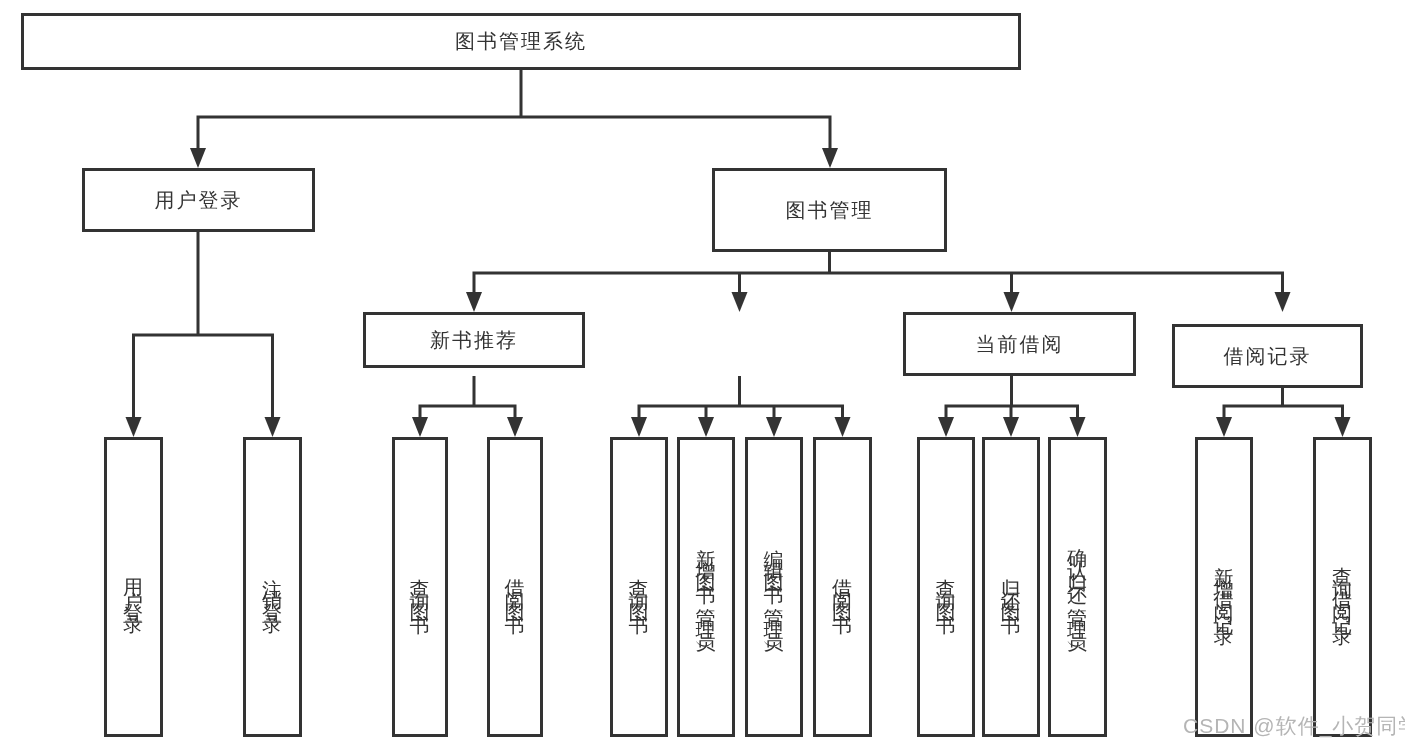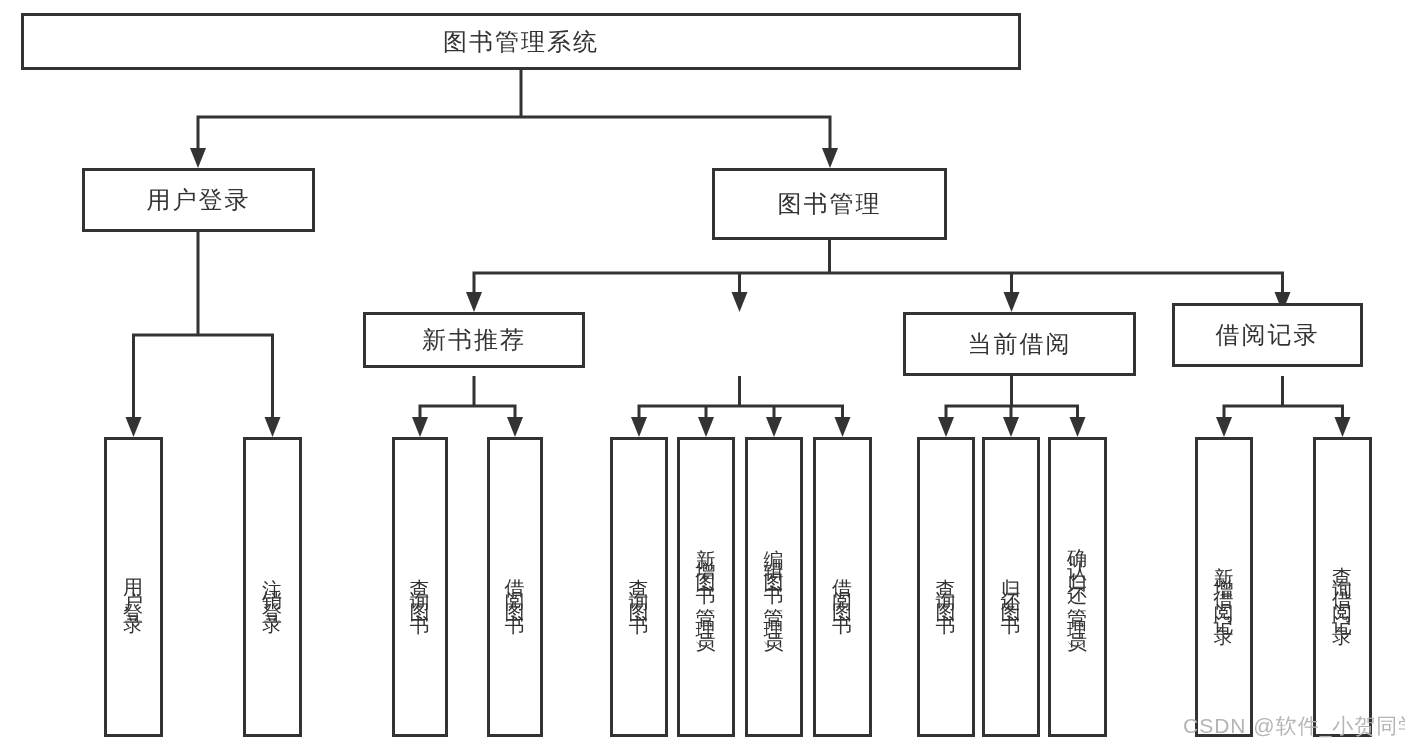--- a/index.html
+++ b/index.html
@@ -15,21 +15,21 @@
     overflow:hidden;font-family:"Liberation Sans",sans-serif;
   }
   .connectors{position:absolute;left:0;top:0;width:1405px;height:747px;}
   .connectors path{stroke:var(--line);stroke-width:3;fill:none;}
   .connectors polygon{fill:var(--line);stroke:none;}
   .box{
     position:absolute;box-sizing:border-box;border:3px solid var(--border);
     background:#fff;display:flex;align-items:center;justify-content:center;
     color:var(--text);
   }
-  .box.h span{font-size:24px;letter-spacing:2px;white-space:nowrap;}
+  .box.h span{font-size:20px;letter-spacing:2px;white-space:nowrap;}
   .box.v span{
     writing-mode:vertical-rl;text-orientation:upright;
     font-size:20px;letter-spacing:12px;line-height:1;
   }
   .watermark{
     position:absolute;left:1183px;top:712px;font-size:21px;
     color:var(--wm);letter-spacing:1px;white-space:nowrap;
   }
 </style>
 </head>
@@ -73,31 +73,31 @@
     <polygon points="1334.5,417 1350.5,417 1342.5,437"></polygon>
   </svg>
 
   <div class="box h" style="left:21px;top:13px;width:1000px;height:57px">
     <span>图书管理系统</span>
   </div>
 
   <div class="box h" style="left:82px;top:168px;width:233px;height:64px">
     <span>用户登录</span>
   </div>
-  <div class="box h" style="left:712px;top:168px;width:235px;height:72px">
+  <div class="box h" style="left:712px;top:168px;width:235px;height:84px">
     <span>图书管理</span>
   </div>
 
   <div class="box h" style="left:363px;top:312px;width:222px;height:56px">
     <span>新书推荐</span>
   </div>
   <div class="box h" style="left:903px;top:312px;width:233px;height:64px">
     <span>当前借阅</span>
   </div>
-  <div class="box h" style="left:1172px;top:303px;width:191px;height:64px">
+  <div class="box h" style="left:1172px;top:324px;width:191px;height:64px">
     <span>借阅记录</span>
   </div>
 
   <div class="box v" style="left:104px;top:437px;width:59px;height:300px">
     <span>用户登录</span>
   </div>
   <div class="box v" style="left:243px;top:437px;width:59px;height:300px">
     <span>注销登录</span>
   </div>
 

